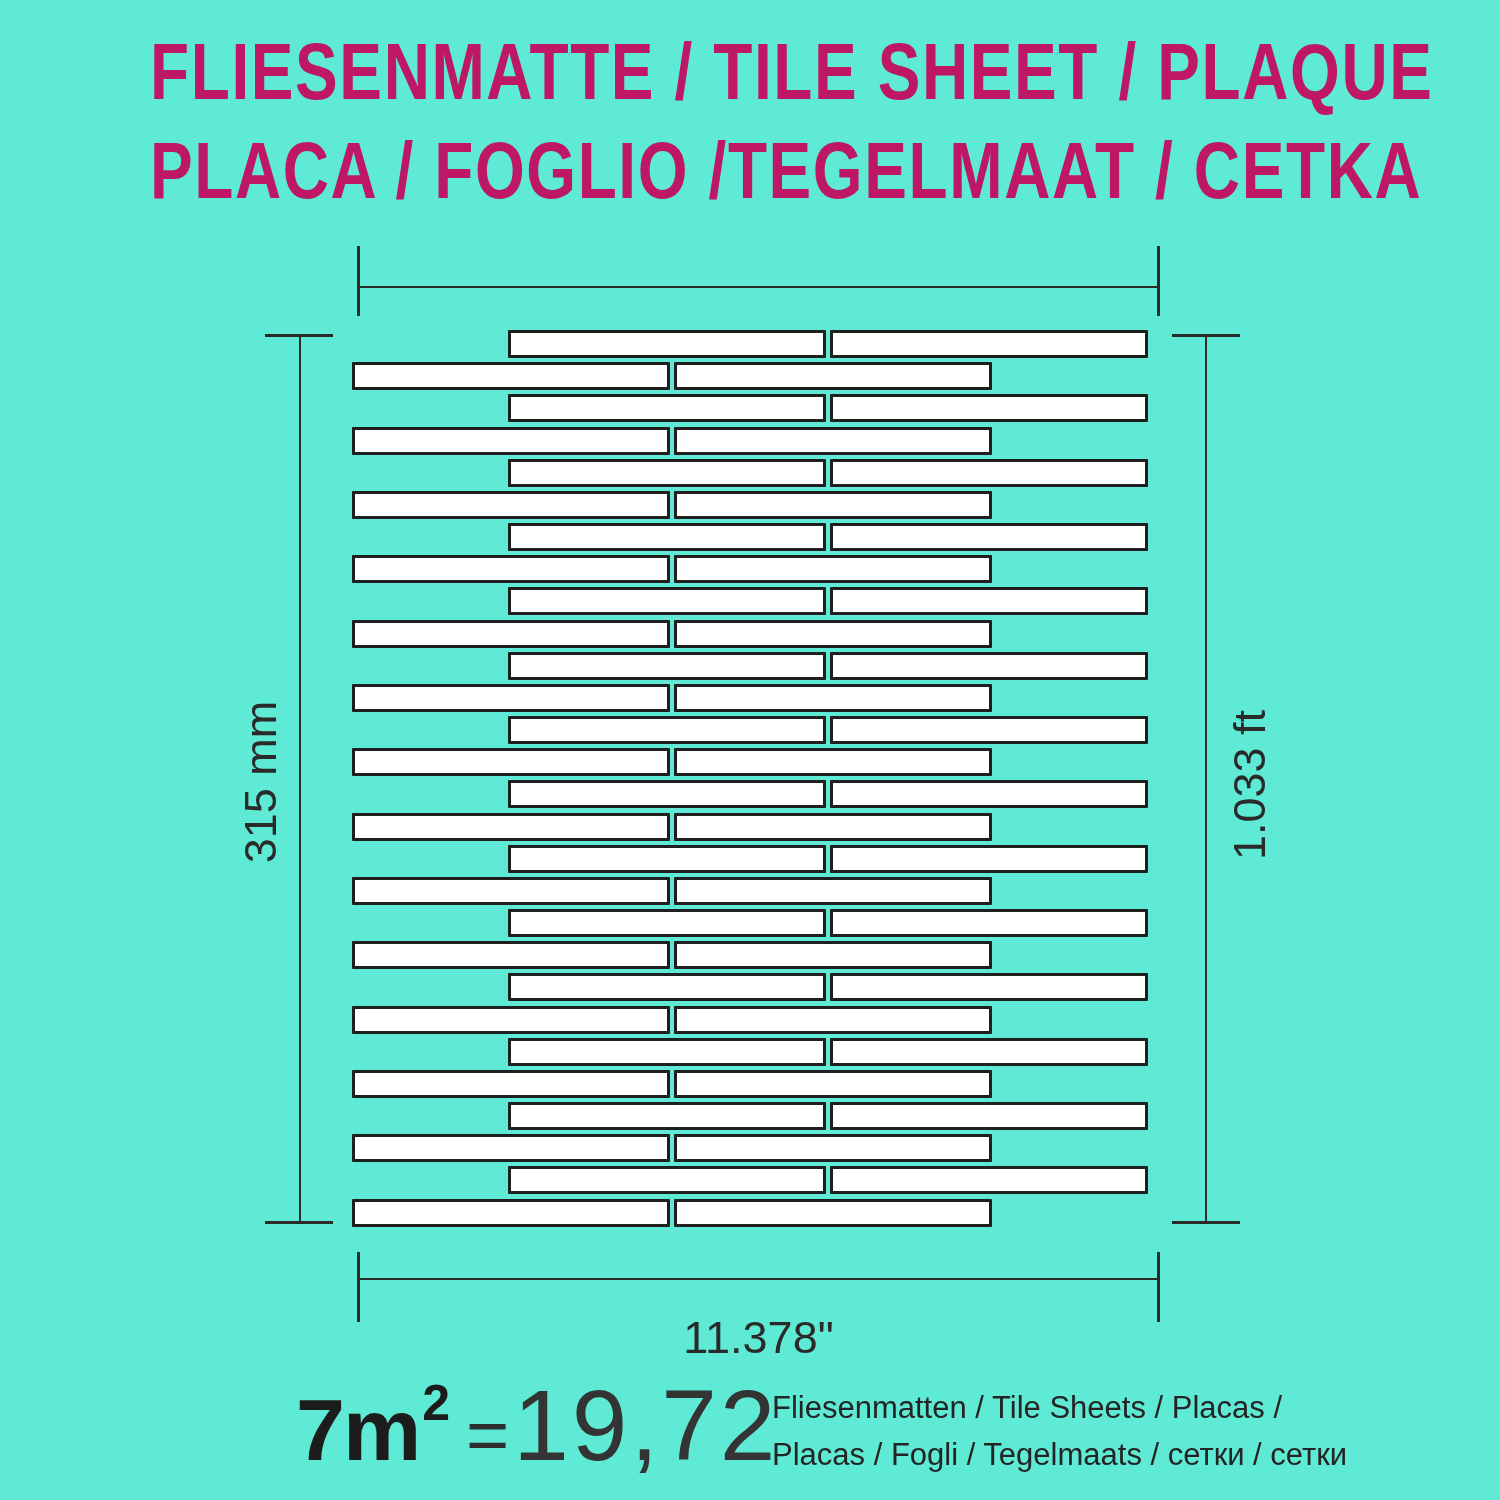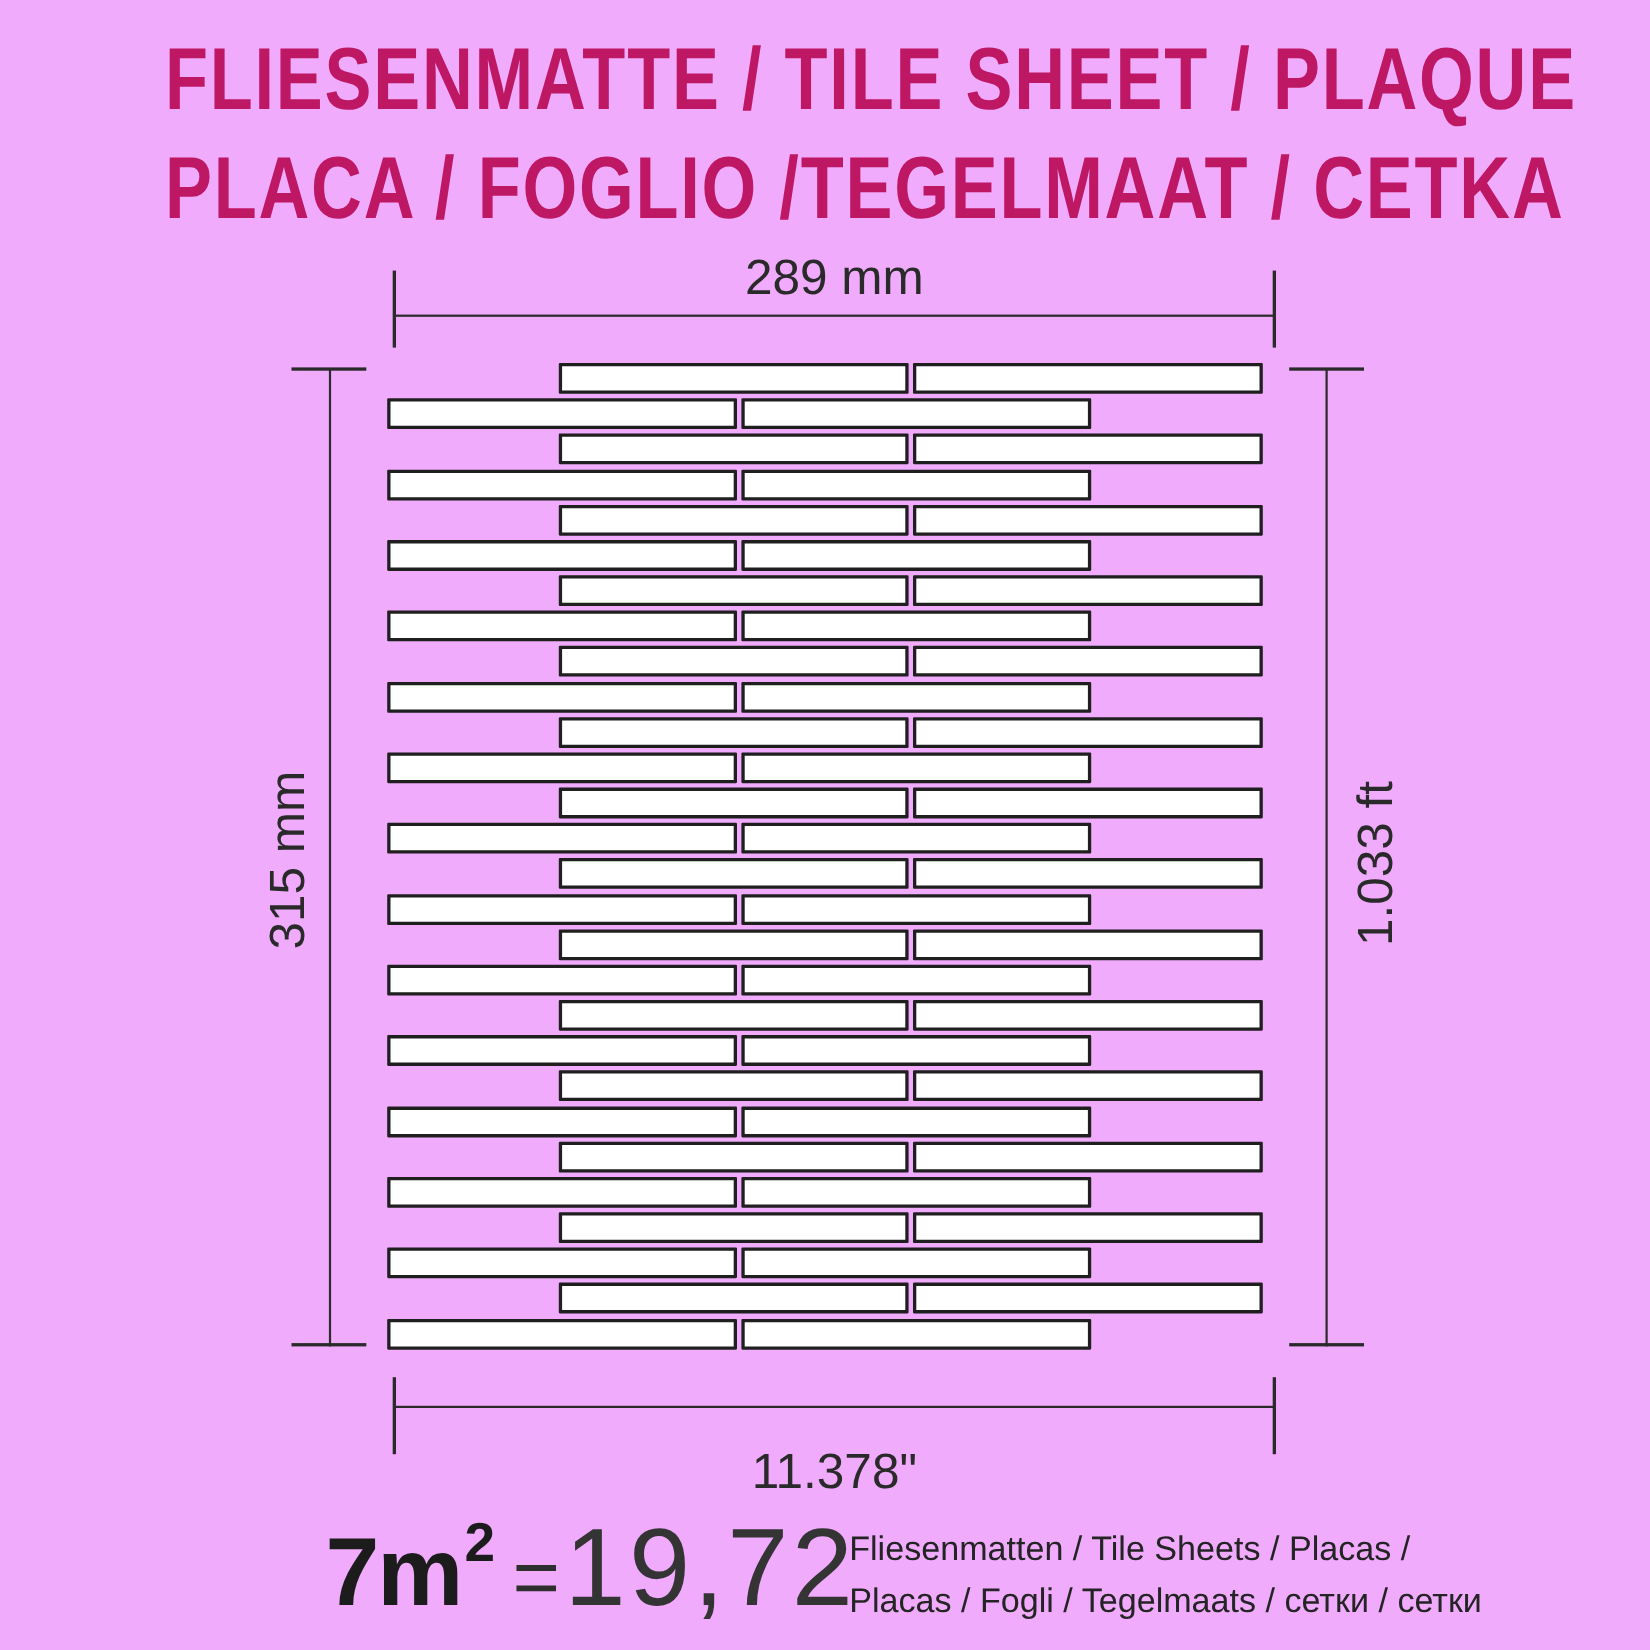--- a/index.html
+++ b/index.html
@@ -1,16 +1,16 @@
 <!DOCTYPE html>
 <html><head>
 <meta charset="utf-8">
 <style>
   html,body{margin:0;padding:0;background:#fff;}
-  .canvas{position:relative;width:1500px;height:1500px;background:#f0abfc;overflow:hidden;
+  .canvas{position:relative;width:1500px;height:1500px;background:#5eead4;overflow:hidden;
           font-family:"Liberation Sans",sans-serif;color:#1c1c1c;}
 
   
   .title{position:absolute;top:22px;left:0;right:0;text-align:center;color:var(--accent,#be1763);}
   .title-line{white-space:nowrap;font-size:80px;line-height:99px;font-weight:700;letter-spacing:2px;
               transform:scaleX(0.80);transform-origin:50% 50%;}
 
   
   .dline{position:absolute;background:#2a2a2a;}
   .dim-label{position:absolute;font-size:45px;color:#2a2a2a;white-space:nowrap;}
@@ -39,21 +39,20 @@
 </head>
 <body>
 
 <div class="canvas" style="--accent: #be1763;">
 
   <div class="title">
     <div class="title-line">FLIESENMATTE / TILE SHEET / PLAQUE</div>
     <div class="title-line">PLACA / FOGLIO /TEGELMAAT / CETKA</div>
   </div>
 
-  <div class="dim-label h" style="top:226px;">289 mm</div>
   <div class="dline" style="left:358px;top:286px;width:801px;height:2px;"></div>
   <div class="dline" style="left:357px;top:246px;width:3px;height:70px;"></div>
   <div class="dline" style="left:1157px;top:246px;width:3px;height:70px;"></div>
 
   <div class="dline" style="left:299px;top:335px;width:2px;height:889px;"></div>
   <div class="dline" style="left:265px;top:334px;width:68px;height:3px;"></div>
   <div class="dline" style="left:265px;top:1221px;width:68px;height:3px;"></div>
   <div class="dim-label v" style="left:261px;top:782px;">315 mm</div>
 
   <div class="dline" style="left:1205px;top:335px;width:2px;height:889px;"></div>

